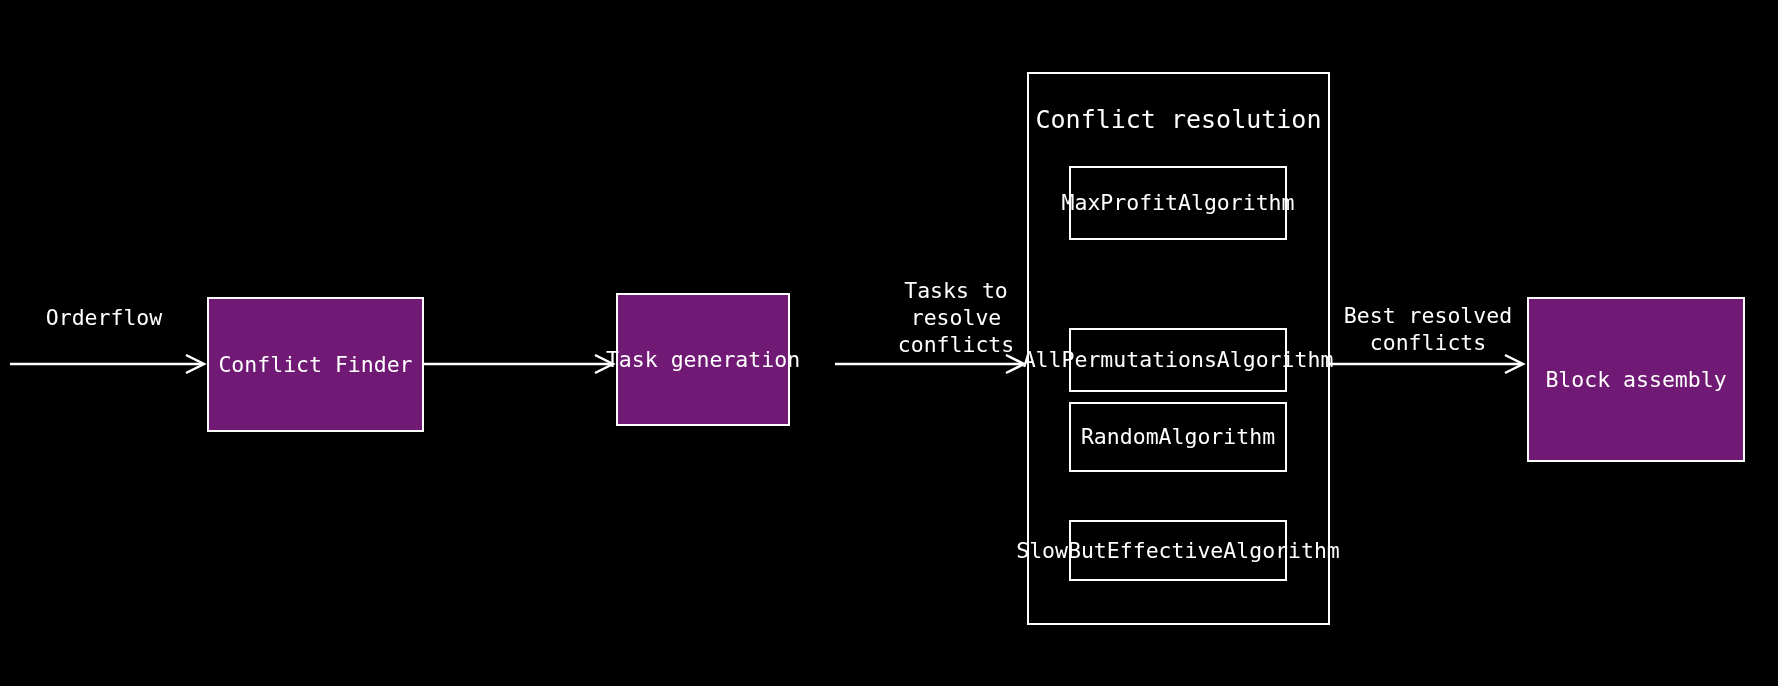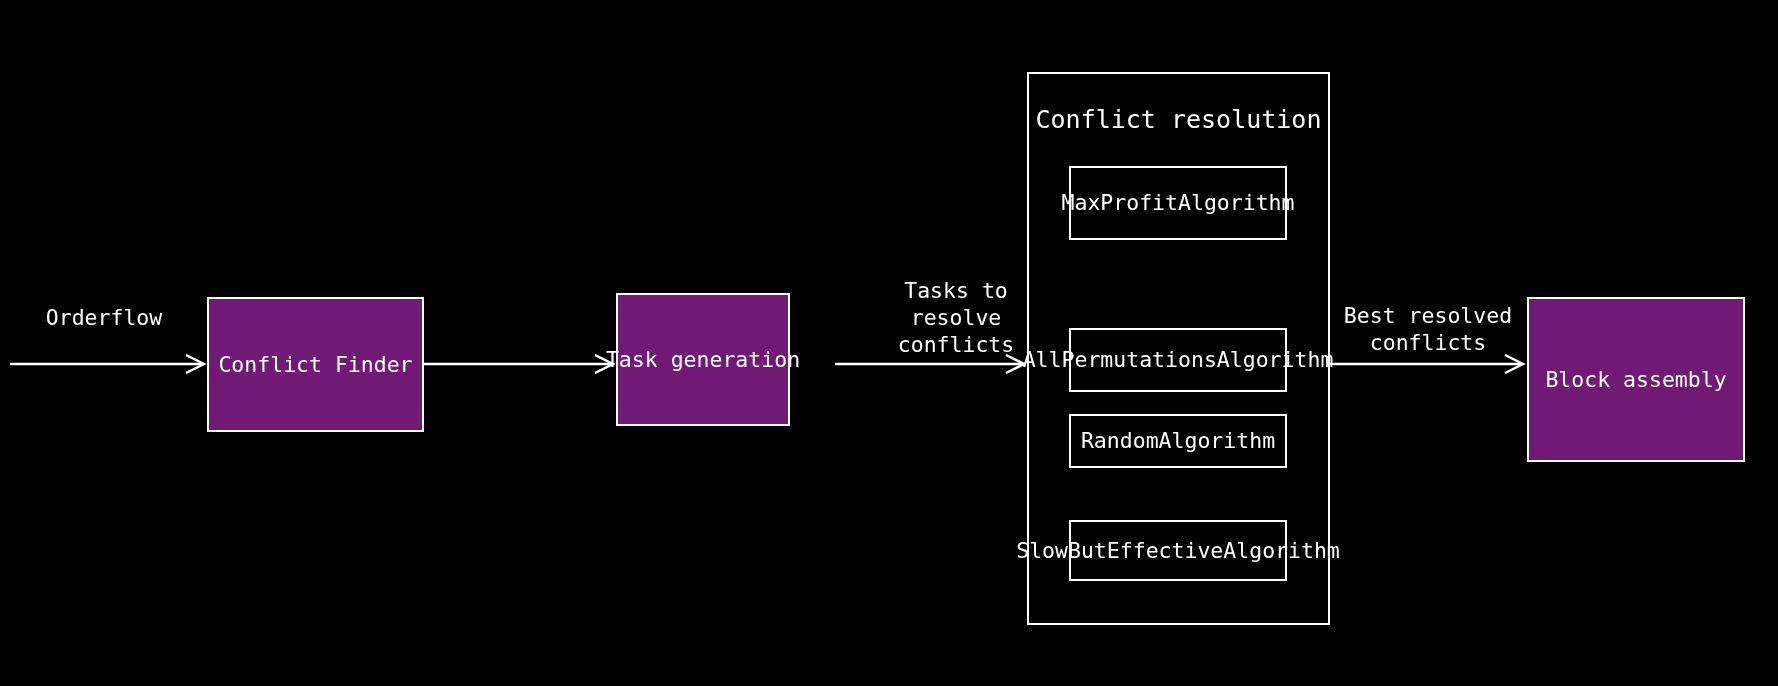--- a/index.html
+++ b/index.html
@@ -78,21 +78,21 @@
     flex-direction: row;
     align-items: center;
     justify-content: center;
     text-align: center;
     font-size: 21.5px;
     line-height: 24px;
     white-space: nowrap;
   }
   .algo-maxprofit        { top: 92px;  height: 74px; }
   .algo-allpermutations  { top: 210px; height: 64px; margin-top: 44px; }
-  .algo-random           { top: 340px; height: 54px; }
+  .algo-random           { top: 328px; height: 70px; }
   .algo-slowbuteffective { top: 446px; height: 61px; }
 
   .edge-label {
     position: absolute;
     transform: translate(-50%, -50%);
     text-align: center;
     font-size: 21.5px;
     line-height: 27px;
     white-space: nowrap;
   }

